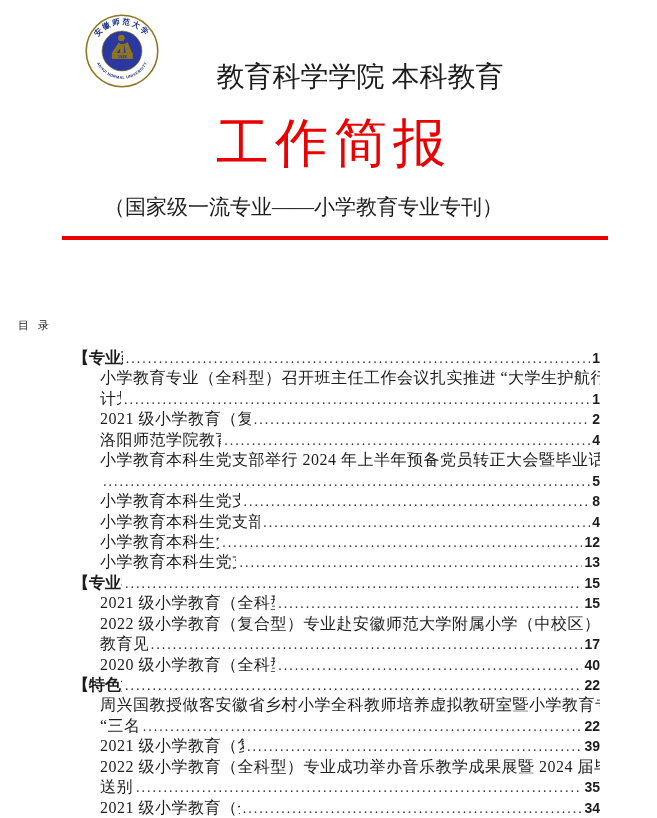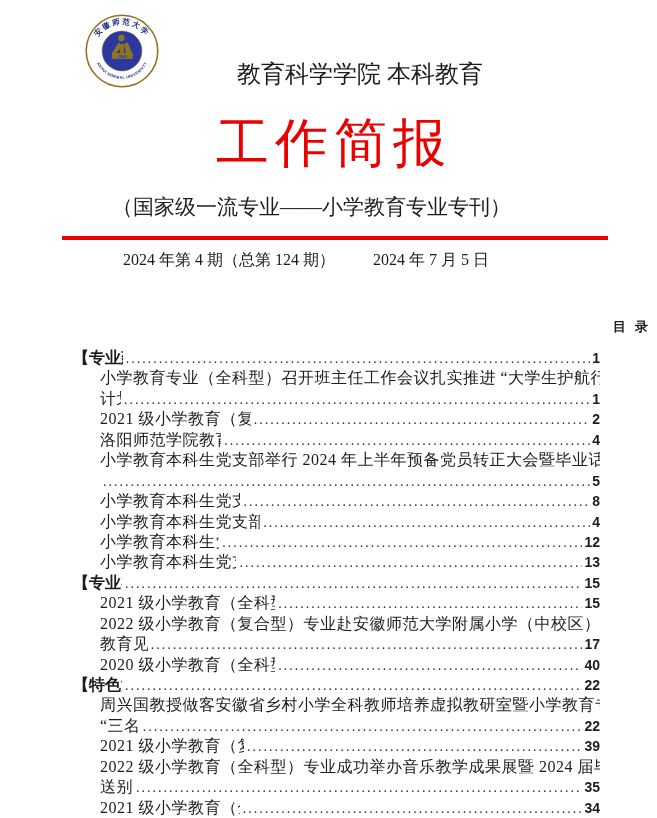--- a/index.html
+++ b/index.html
@@ -4,40 +4,40 @@
 <style>
   html,body{margin:0;padding:0;background:#ffffff;}
   .page{
     position:relative;width:657px;height:818px;background:#ffffff;overflow:hidden;
     font-family:"Liberation Serif","DejaVu Serif",serif;color:#1c1c1c;
   }
   
   .logo{position:absolute;left:84px;top:13px;width:76px;height:76px;}
   .college-title{
     position:absolute;left:0;top:58px;width:621px;box-sizing:border-box;
-    padding-left:99px;text-align:center;font-size:24px;white-space:nowrap;
+    padding-left:99px;text-align:center;font-size:28px;white-space:nowrap;
   }
   .main-title{
     position:absolute;left:0;top:100px;width:657px;box-sizing:border-box;
     padding-left:11px;text-align:center;font-size:53px;line-height:86px;
     color:#ea0000;letter-spacing:6px;font-weight:400;white-space:nowrap;
   }
   .subtitle{
-    position:absolute;left:16px;top:193px;width:582px;box-sizing:border-box;
+    position:absolute;left:8px;top:193px;width:582px;box-sizing:border-box;
     padding-left:9px;text-align:center;font-size:21px;white-space:nowrap;
   }
   .red-line{position:absolute;left:62px;top:236px;width:546px;height:4px;background:#ee0000;}
   .issue-line{
     position:absolute;left:123px;top:250px;width:366px;display:flex;
     justify-content:space-between;font-size:16px;white-space:nowrap;
   }
   
   .toc-heading{
     position:absolute;left:0;top:318px;width:657px;box-sizing:border-box;
-    padding-left:18px;text-align:right;font-size:13px;font-weight:700;
+    padding-left:18px;text-align:left;font-size:11px;font-weight:400;
     letter-spacing:9px;white-space:nowrap;
   }
   .toc{position:absolute;left:0;top:348px;width:657px;}
   .toc-line{
     display:flex;align-items:baseline;height:20.45px;line-height:20.45px;
     padding-left:100px;padding-right:57px;font-size:16px;overflow:hidden;
   }
   .toc-line.section{padding-left:73px;}
   .toc-text{white-space:nowrap;letter-spacing:0.5px;flex:0 1 auto;overflow:hidden;}
   .section .toc-text{
@@ -82,24 +82,20 @@
   </svg>
 
   <div class="college-title">教育科学学院 本科教育</div>
 
   <div class="main-title">工作简报</div>
 
   <div class="subtitle">（国家级一流专业——小学教育专业专刊）</div>
 
   <div class="red-line"></div>
 
-  <div class="issue-line">
-    <span>2024 年第  4  期（总第  124  期）</span>
-    <span>2024 年 7 月  5 日</span>
-  </div>
 
   <div class="toc-heading">目录</div>
 
   <div class="toc">
       <div class="toc-line section">
         <span class="toc-text">【专业建设】</span>
         <span class="leader"></span>
         <span class="page-num">1</span>
       </div>
       <div class="toc-line">

